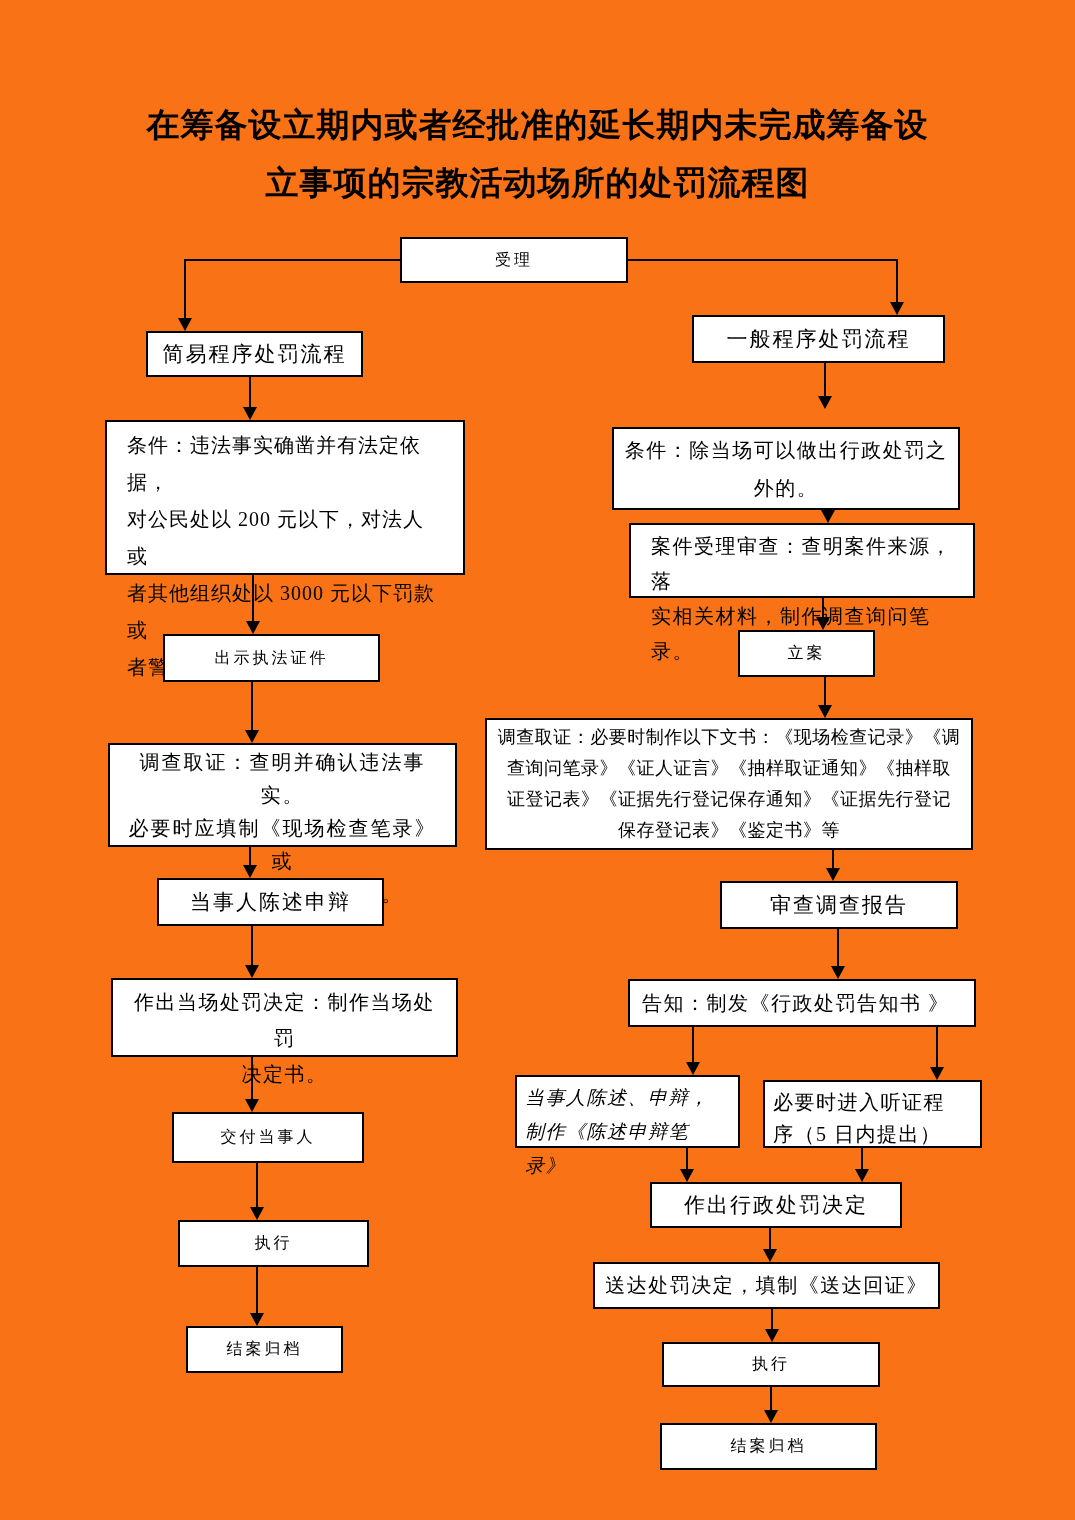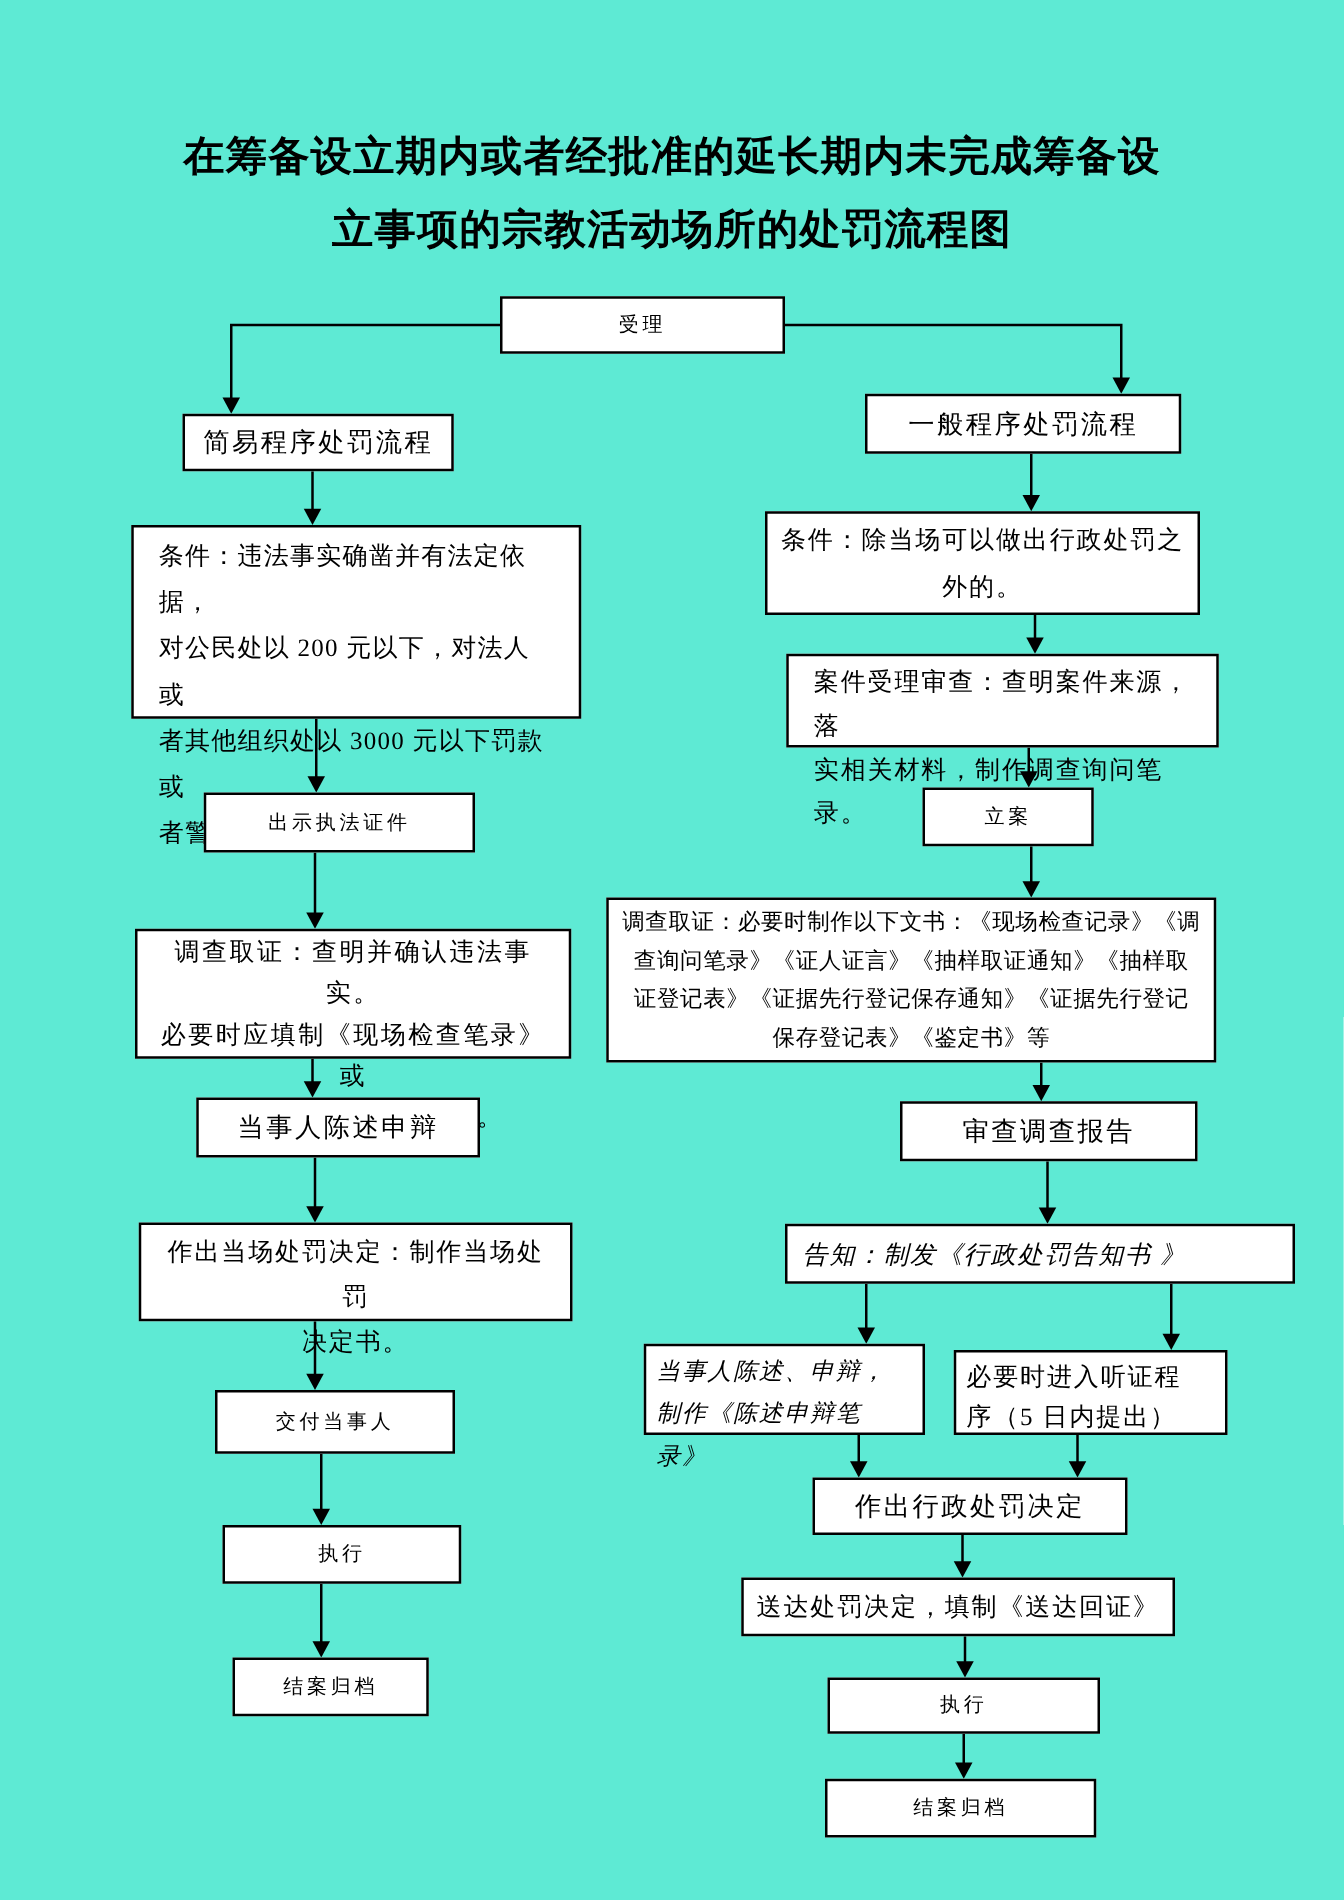--- a/index.html
+++ b/index.html
@@ -1,20 +1,20 @@
 <!DOCTYPE html>
 <html><head>
 <meta charset="utf-8">
 <style>
   * { margin:0; padding:0; box-sizing:border-box; }
   html,body { background:#ffffff; }
   .page {
     position:relative;
     width:1075px; height:1520px;
-    background:#5eead4;
+    background:#f97316;
     font-family:"Liberation Serif","DejaVu Serif",serif;
     color:#000;
     overflow:hidden;
   }
   .title {
     position:absolute; top:96px; left:0; width:100%;
     text-align:center;
     font-family:"Liberation Sans","DejaVu Sans",sans-serif;
     font-weight:bold;
     font-size:33px;
@@ -138,36 +138,36 @@
 决定书。</div>
 
   <div class="node" style="left:172px;top:1112px;width:192px;height:51px;">交付当事人</div>
 
   <div class="node" style="left:178px;top:1220px;width:191px;height:47px;">执行</div>
 
   <div class="node" style="left:186px;top:1326px;width:157px;height:47px;">结案归档</div>
 
   <div class="node" style="left:692px;top:315px;width:253px;height:48px;font-size:21px;letter-spacing:2px;">一般程序处罚流程</div>
 
-  <div class="node mc" style="left:612px;top:409px;width:348px;height:83px;line-height:38px;letter-spacing:1.5px;">条件：除当场可以做出行政处罚之
+  <div class="node mc" style="left:612px;top:427px;width:348px;height:83px;line-height:38px;letter-spacing:1.5px;">条件：除当场可以做出行政处罚之
 外的。</div>
 
   <div class="node ml" style="left:629px;top:523px;width:346px;height:75px;line-height:35px;letter-spacing:1.5px;">案件受理审查：查明案件来源，落
 实相关材料，制作调查询问笔录。</div>
 
   <div class="node" style="left:738px;top:630px;width:137px;height:47px;">立案</div>
 
   <div class="node mc" style="left:485px;top:718px;width:488px;height:132px;font-size:18px;letter-spacing:0.5px;line-height:31px;">调查取证：必要时制作以下文书：《现场检查记录》《调
 查询问笔录》《证人证言》《抽样取证通知》《抽样取
 证登记表》《证据先行登记保存通知》《证据先行登记
 保存登记表》《鉴定书》等</div>
 
   <div class="node" style="left:720px;top:881px;width:238px;height:48px;font-size:21px;letter-spacing:2px;">审查调查报告</div>
 
-  <div class="node leftpad" style="left:628px;top:979px;width:408px;height:48px;font-style:italic;">告知：制发《行政处罚告知书 》</div>
+  <div class="node leftpad" style="left:628px;top:979px;width:348px;height:48px;">告知：制发《行政处罚告知书 》</div>
 
   <div class="node ml" style="left:515px;top:1075px;width:225px;height:73px;font-size:19px;line-height:34px;letter-spacing:1.5px;padding-left:8px;font-style:italic;">当事人陈述、申辩，
 制作《陈述申辩笔录》</div>
 
   <div class="node ml" style="left:763px;top:1080px;width:219px;height:68px;line-height:32px;letter-spacing:1.5px;padding-left:8px;">必要时进入听证程
 序（5 日内提出）</div>
 
   <div class="node" style="left:650px;top:1182px;width:252px;height:46px;font-size:21px;letter-spacing:2px;">作出行政处罚决定</div>
 
   <div class="node" style="left:593px;top:1262px;width:347px;height:47px;font-size:20px;letter-spacing:1.5px;">送达处罚决定，填制《送达回证》</div>

